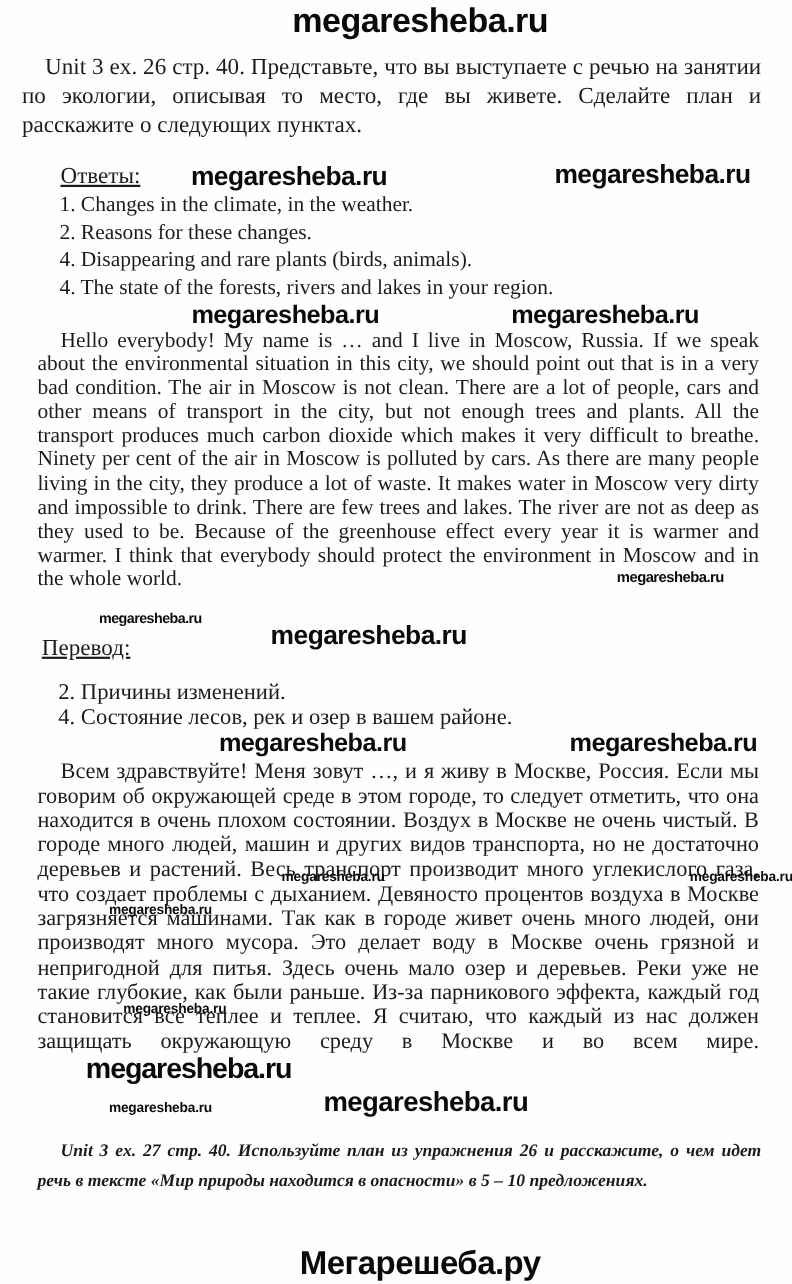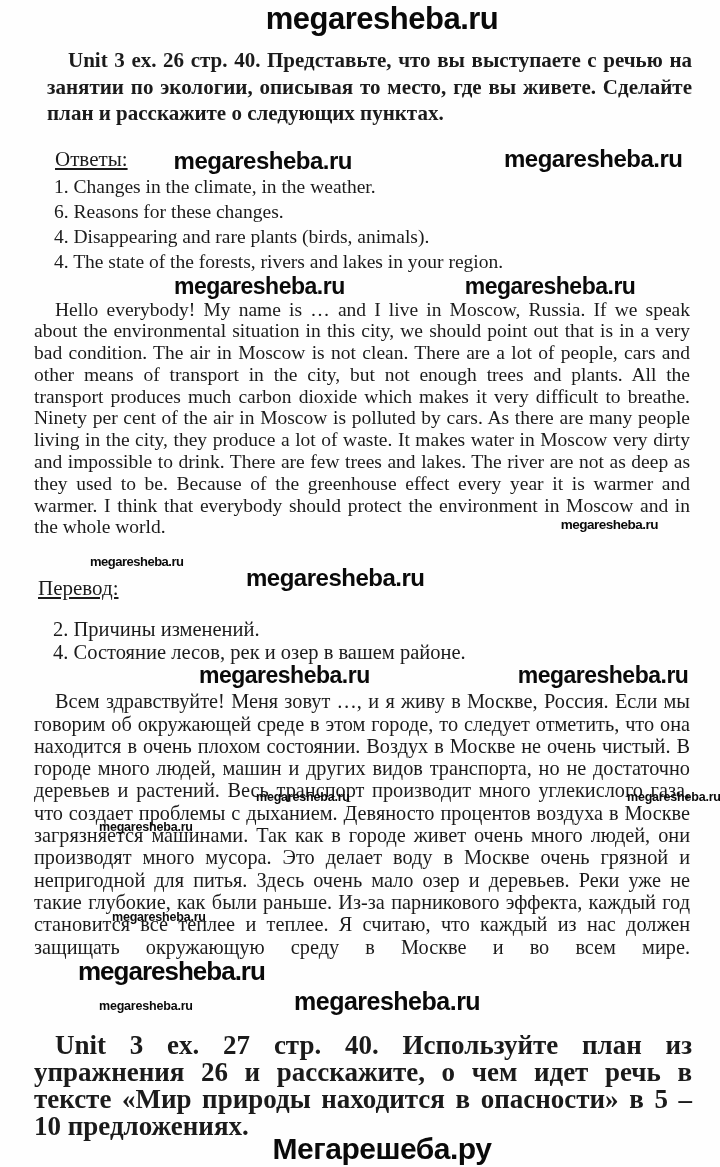--- a/index.html
+++ b/index.html
@@ -8,21 +8,21 @@
     background:#fefefe; color:#1b1b1b; overflow:hidden;
     font-family:"Liberation Serif", serif;
   }
   
   .wm { font-family:"Liberation Sans", sans-serif; font-weight:700; color:#0a0a0a; letter-spacing:-0.5px; white-space:nowrap;padding-left:44px; }
   .wm-lg { font-size:24px; }
   .wm-md { font-size:23px; }
   .wm-sm { font-size:12.5px; letter-spacing:-0.2px; }
   .site-header { text-align:center; font-size:31px; padding-top:1px; letter-spacing:-0.5px; }
   .heading-1 {
-    margin:10px 28px 0 47px; font-weight:700; font-size:21px; line-height:26.5px;
+    margin:10px 28px 0 20px; font-weight:400; font-size:21px; line-height:26.5px;
     text-align:justify; text-indent:21px;
   }
   .answers-row { display:flex; align-items:flex-end; margin:17px 0 0 55px; height:28px; }
   .answers-label, .trans-label { font-size:21px; text-decoration:underline;font-family:Liberation Serif, serif; }
   .answers-row .wm1 { margin-left:2px; position:relative; top:3px; }
   .answers-row .wm2 { margin-left:108px; position:relative; top:1px; }
   .list-en { margin:2px 28px 0 54px; font-size:19.5px; line-height:25px; }
   .list-ru { margin:4px 28px 0 53px; font-size:20.5px; line-height:23px; }
   .wm-row-en { display:flex; margin:1px 0 0 130px; gap:76px; line-height:23px; }
   .wm-row-ru { display:flex; margin:0 0 0 155px; gap:104px; line-height:23px; }
@@ -42,22 +42,22 @@
   .para-ru .wm-inline { font-size:26px; position:relative; top:2px; letter-spacing:-1px; }
   .para-ru .ovl { position:absolute; }
   .ovl-a { left:157px; top:96px; }
   .ovl-b { left:528px; top:96px; }
   .ovl-c { left:0px;  top:126px; }
   .ovl-d { left:13px; top:216px; }
   .after-para { position:relative; height:42px; }
   .after-para .c-wm { position:absolute; left:250px; top:5px; font-size:25px; }
   .after-para .l-wm { position:absolute; left:55px; top:17px; }
   .heading-2 {
-    margin:8px 28px 0 34px; font-weight:700; font-size:27px; line-height:27px;
-    text-align:justify; text-indent:21px;
+    margin:8px 28px 0 34px; font-weight:700; font-size:16px; line-height:27px;
+    text-align:justify; text-indent:21px;font-style:italic;
   }
   .site-footer {
     position:absolute; left:0; right:0; bottom:1px; text-align:center;
     font-size:30px; letter-spacing:-0.5px;
   }
 </style>
 </head>
 <body>
 
 <div class="page">
@@ -67,21 +67,21 @@
   <p class="heading-1">Unit 3 ex. 26 стр. 40. Представьте, что вы выступаете с речью на занятии по экологии, описывая то место, где вы живете. Сделайте план и расскажите о следующих пунктах.</p>
 
   <div class="answers-row">
     <span class="answers-label">Ответы:</span>
     <span class="wm wm-lg wm1">megaresheba.ru</span>
     <span class="wm wm-lg wm2">megaresheba.ru</span>
   </div>
 
   <div class="list-en">
     <div class="list-item">1. Changes in the climate, in the weather.</div>
-    <div class="list-item">6. Reasons for these changes.</div>
+    <div class="list-item">2. Reasons for these changes.</div>
     <div class="list-item">4. Disappearing and rare plants (birds, animals).</div>
     <div class="list-item">4. The state of the forests, rivers and lakes in your region.</div>
   </div>
 
   <div class="wm-row-en">
     <span class="wm wm-md">megaresheba.ru</span>
     <span class="wm wm-md">megaresheba.ru</span>
   </div>
 
   <div class="para-en">

